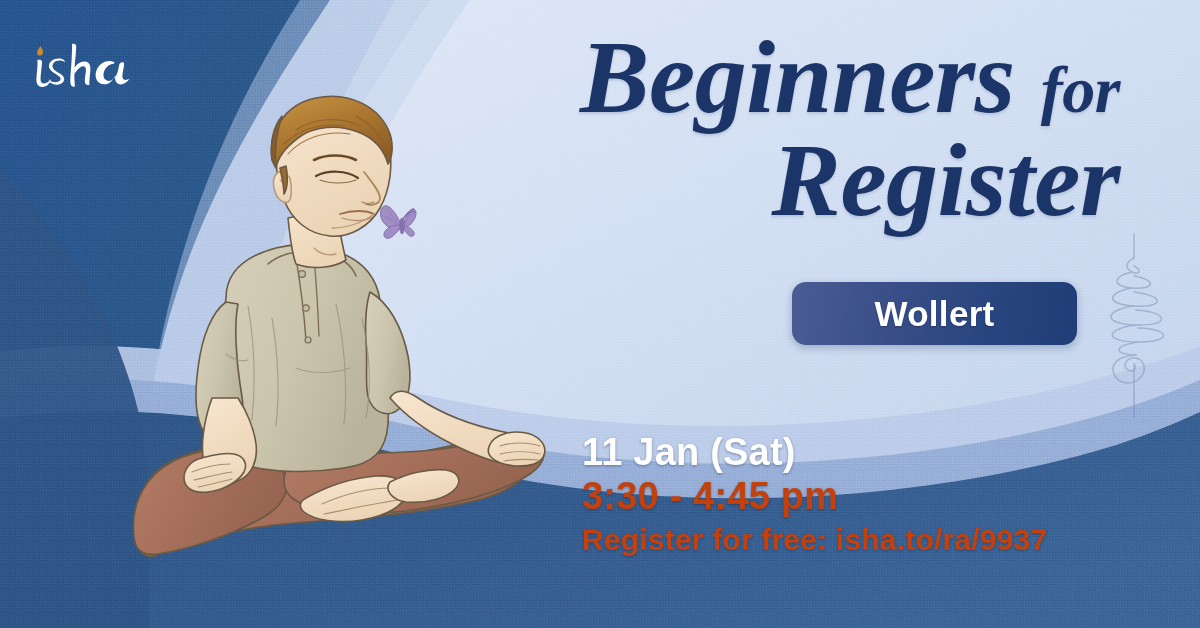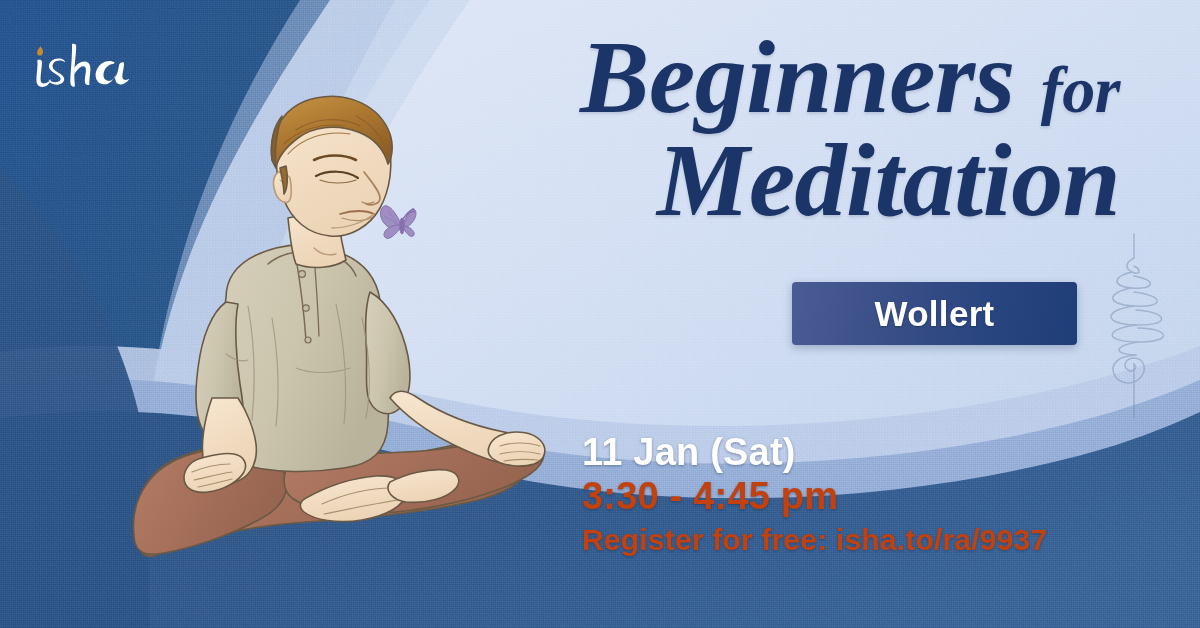--- a/index.html
+++ b/index.html
@@ -99,21 +99,21 @@
   .t-small {
     font-size:66px; font-weight:700;
     text-shadow:0 2px 3px rgba(30,50,95,.16);
   }
 
   
   .badge {
     position:absolute;
     left:792px; top:282px;
     width:285px; height:63px;
-    border-radius:4px;
+    border-radius:14px;
     background:linear-gradient(100deg,#4a5c93 0%, #3b4f88 32%, #2a4680 66%, #1f3d77 100%);
     box-shadow:0 3px 9px rgba(25,45,90,.28);
     display:flex; align-items:center; justify-content:center;
   }
   .badge-label {
     color:#ffffff;
     font-size:35px;
     font-weight:700;
     letter-spacing:.3px;
     font-family:"Liberation Sans", sans-serif;
@@ -424,21 +424,21 @@
         <path d="M54,136 L54,190"></path>
       </g>
     </svg>
   </div>
 
   <div class="headline">
     <span class="l1">
       <span class="t-big">Beginners</span><span class="t-small" style="margin-left: 26px; text-align: center;">for</span>
     </span>
     <span class="l2">
-      <span class="t-big">Meditation</span>
+      <span class="t-big">Register</span>
     </span>
   </div>
 
   <div class="badge">
     <span class="badge-label">Wollert</span>
   </div>
 
   <div class="details">
     <div class="date-line">11 Jan (Sat)</div>
     <div class="time-line">3:30 - 4:45 pm</div>

